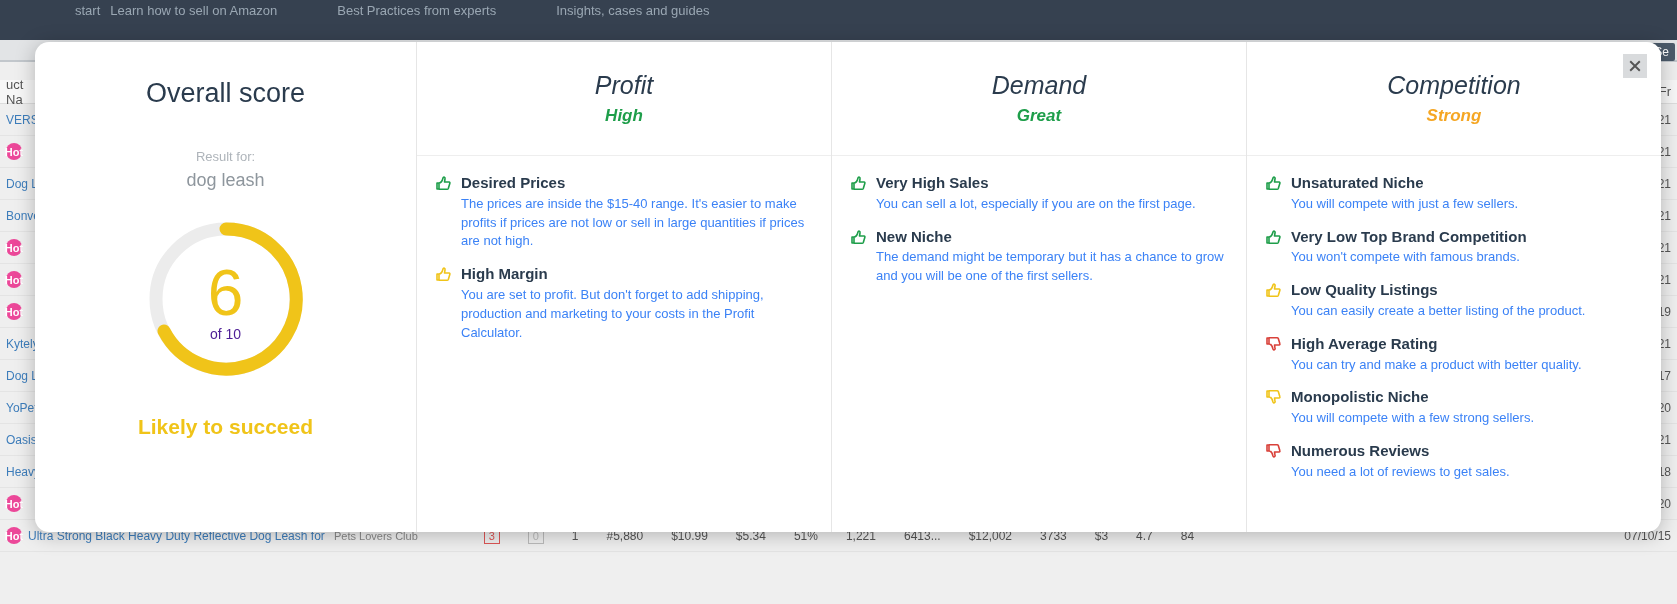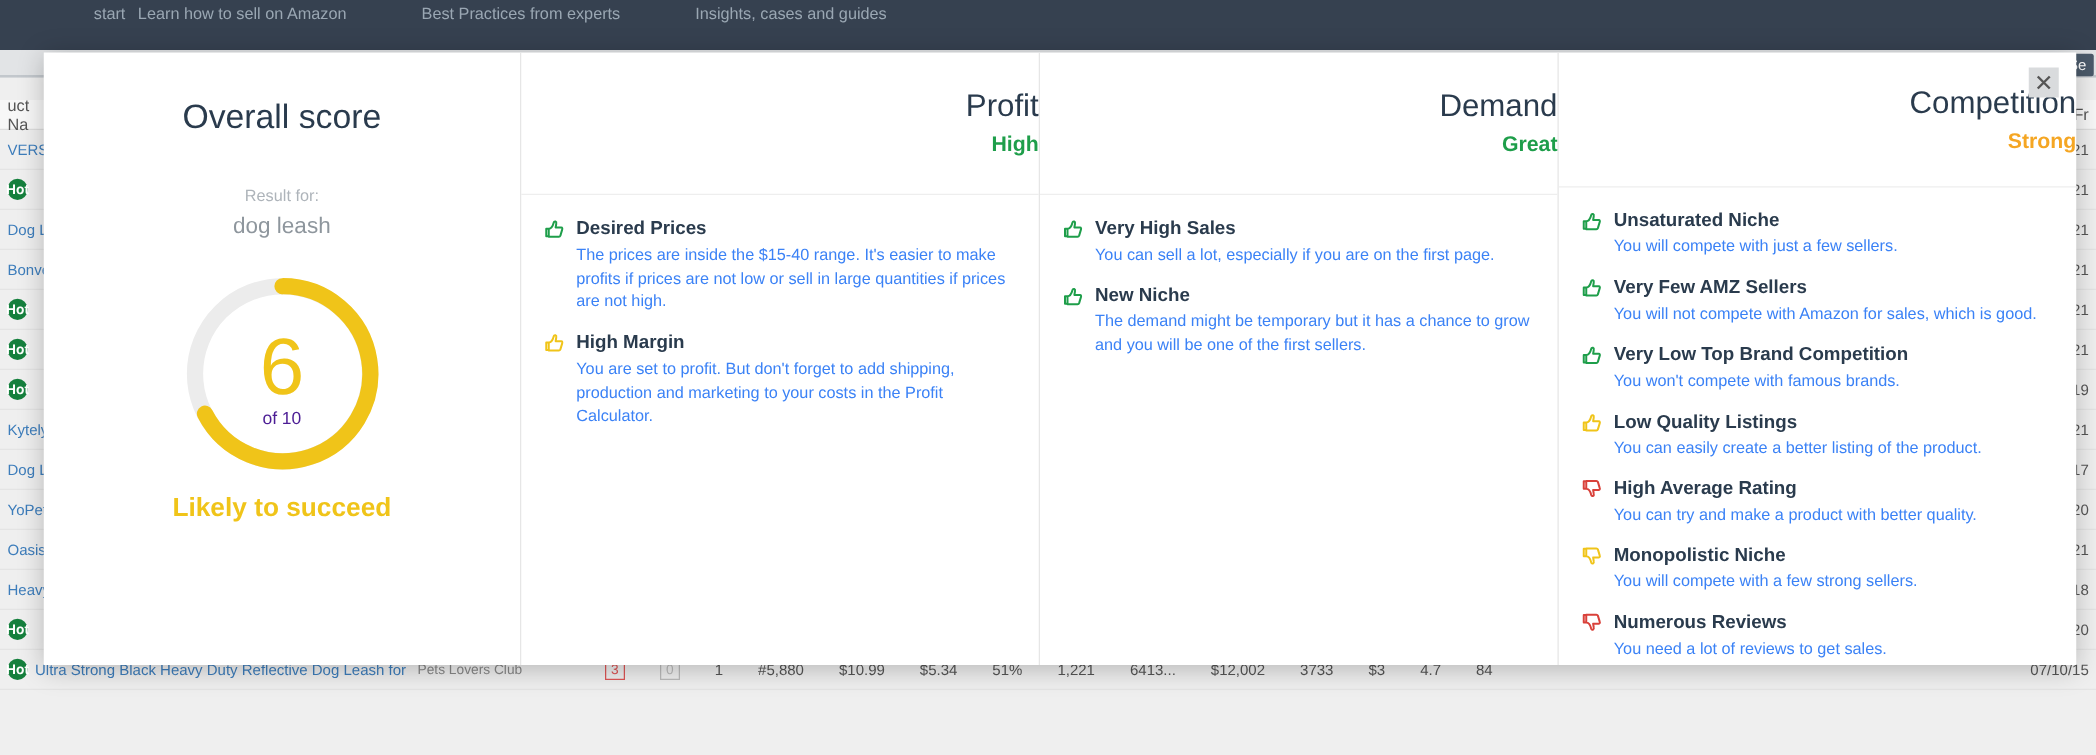--- a/index.html
+++ b/index.html
@@ -8,51 +8,51 @@
   .topbar{height:40px;width:100%;background:#364150;display:flex;align-items:flex-start;color:#9aa7b3;font-size:13px;padding-left:75px;gap:60px;}
   .topbar-item{display:flex;align-items:center;gap:10px;padding-top:3px;}
   .subbar{height:22px;width:100%;background:#e2e4e6;border-bottom:2px solid #c2c7cc;position:relative;}
   .se-btn{position:absolute;right:2px;top:3px;background:#4b5a6a;color:#fff;font-size:12px;padding:2px 6px;border-radius:2px;}
   
   .bg-table{position:absolute;left:0;top:80px;width:100%;font-size:13px;color:#444;}
   .bg-head{height:24px;background:#f7f7f7;border-bottom:1px solid #ddd;display:flex;align-items:center;padding:0 6px;color:#555;}
   .bg-head .left{flex:0 0 34px;}
   .bg-head .right{margin-left:auto;}
   .bg-row{height:32px;border-bottom:1px solid #e4e4e4;display:flex;align-items:center;padding:0 6px;gap:6px;}
-  .hot{display:inline-flex;align-items:center;justify-content:center;background:#15803d;color:#fff;font-size:11px;font-weight:bold;width:16px;height:17px;border-radius:9px;}
+  .hot{display:inline-flex;align-items:center;justify-content:center;background:#ec4899;color:#fff;font-size:11px;font-weight:bold;width:16px;height:17px;border-radius:9px;}
   .prod{color:#3d7dbb;font-size:12px;white-space:nowrap;overflow:hidden;}
   .date{margin-left:auto;color:#555;font-size:12px;}
   .full-row{display:flex;align-items:center;gap:28px;font-size:12px;color:#555;}
   .full-row .cellbox{border:1px solid #d55;color:#d55;width:16px;height:16px;display:inline-flex;align-items:center;justify-content:center;font-size:11px;}
   .full-row .graybox{border:1px solid #bbb;color:#bbb;width:16px;height:16px;display:inline-flex;align-items:center;justify-content:center;font-size:11px;}
   
-  .modal{position:absolute;left:35px;top:42px;right:16px;height:490px;background:#fff;box-shadow:0 3px 20px rgba(0,0,0,0.25);display:flex;}
+  .modal{position:absolute;left:35px;top:42px;right:16px;height:490px;background:#fff;box-shadow:0 3px 20px rgba(0,0,0,0.25);display:flex;border-radius:14px;}
   .close-btn{position:absolute;right:14px;top:12px;width:24px;height:24px;background:#d9dbdd;display:flex;align-items:center;justify-content:center;color:#555;font-size:17px;cursor:pointer;}
   .panel{flex:1;border-right:1px solid #e6e6e6;display:flex;flex-direction:column;padding:0;}
   .panel:last-child{border-right:none;}
-  .panel-head{height:114px;border-bottom:1px solid #eee;display:flex;flex-direction:column;align-items:flex-end;justify-content:center;gap:6px;}
+  .panel-head{height:114px;border-bottom:1px solid #eee;display:flex;flex-direction:column;align-items:center;justify-content:center;gap:6px;font-style:italic;}
   .panel-head-title{font-size:25px;color:#2a3b4d;}
   .panel-head-sub{font-size:17px;font-weight:bold;}
   .sub-green{color:#1e9e4a;}
   .sub-orange{color:#f5a623;}
   .panel-body{padding:18px 20px 10px 18px;overflow:hidden;}
   .item{display:flex;gap:10px;margin-bottom:14px;}
   .thumb{width:16px;height:16px;flex:none;margin-top:1px;}
   .item-title{font-size:15px;font-weight:bold;color:#2a3b4d;line-height:1.25;}
   .item-desc{font-size:13px;color:#3b82f6;line-height:1.45;margin-top:2px;}
   
   .overall{width:382px;border-right:1px solid #e6e6e6;display:flex;flex-direction:column;align-items:center;padding:36px 20px 20px;}
   .overall-title{font-size:27px;color:#2a3b4d;font-weight:500;}
   .result-label{font-size:13px;color:#aeb4ba;margin-top:40px;}
   .result-value{font-size:18px;color:#8e969d;margin-top:6px;}
   .gauge-wrap{position:relative;width:160px;height:160px;margin-top:28px;}
   .gauge-num{font-size:64px;color:#f0c419;font-weight:400;}
   .gauge-label{font-size:14px;color:#4c1d95;margin-top:-4px;}
   .gauge-center{position:absolute;inset:0;display:flex;flex-direction:column;align-items:center;justify-content:center;}
-  .verdict{font-size:21px;color:#f0c419;font-weight:600;margin-top:16px;}
+  .verdict{font-size:21px;color:#f0c419;font-weight:600;margin-top:36px;}
   svg.thumb-svg{width:16px;height:16px;}
 </style>
 </head>
 <body>
 
 <div class="topbar">
   <div class="topbar-item">
     <span>start</span>
     <span>Learn how to sell on Amazon</span>
   </div>
@@ -257,31 +257,20 @@
         <div class="item-desc">You will compete with just a few sellers.</div>
       </div>
     </div>
           <div class="item">
       <span class="thumb"><svg class="thumb-svg" viewBox="0 0 16 16">
                 <g>
                   <path fill="none" stroke="#1e9e4a" stroke-width="1.6" stroke-linejoin="round" d="M2 8h2v6H2zM4 8c1 0 3-1 4-5 .5-1.5 2.5-1 2 1l-.5 3H14c1 0 1 1 .8 1.5l-1.5 5c-.2.5-.6.8-1.2.8H4z"></path>
                 </g>
               </svg></span>
       <div>
-        <div class="item-title">Very Few AMZ Sellers</div>
-        <div class="item-desc">You will not compete with Amazon for sales, which is good.</div>
-      </div>
-    </div>
-          <div class="item">
-      <span class="thumb"><svg class="thumb-svg" viewBox="0 0 16 16">
-                <g>
-                  <path fill="none" stroke="#1e9e4a" stroke-width="1.6" stroke-linejoin="round" d="M2 8h2v6H2zM4 8c1 0 3-1 4-5 .5-1.5 2.5-1 2 1l-.5 3H14c1 0 1 1 .8 1.5l-1.5 5c-.2.5-.6.8-1.2.8H4z"></path>
-                </g>
-              </svg></span>
-      <div>
         <div class="item-title">Very Low Top Brand Competition</div>
         <div class="item-desc">You won't compete with famous brands.</div>
       </div>
     </div>
           <div class="item">
       <span class="thumb"><svg class="thumb-svg" viewBox="0 0 16 16">
                 <g>
                   <path fill="none" stroke="#f0c419" stroke-width="1.6" stroke-linejoin="round" d="M2 8h2v6H2zM4 8c1 0 3-1 4-5 .5-1.5 2.5-1 2 1l-.5 3H14c1 0 1 1 .8 1.5l-1.5 5c-.2.5-.6.8-1.2.8H4z"></path>
                 </g>
               </svg></span>

